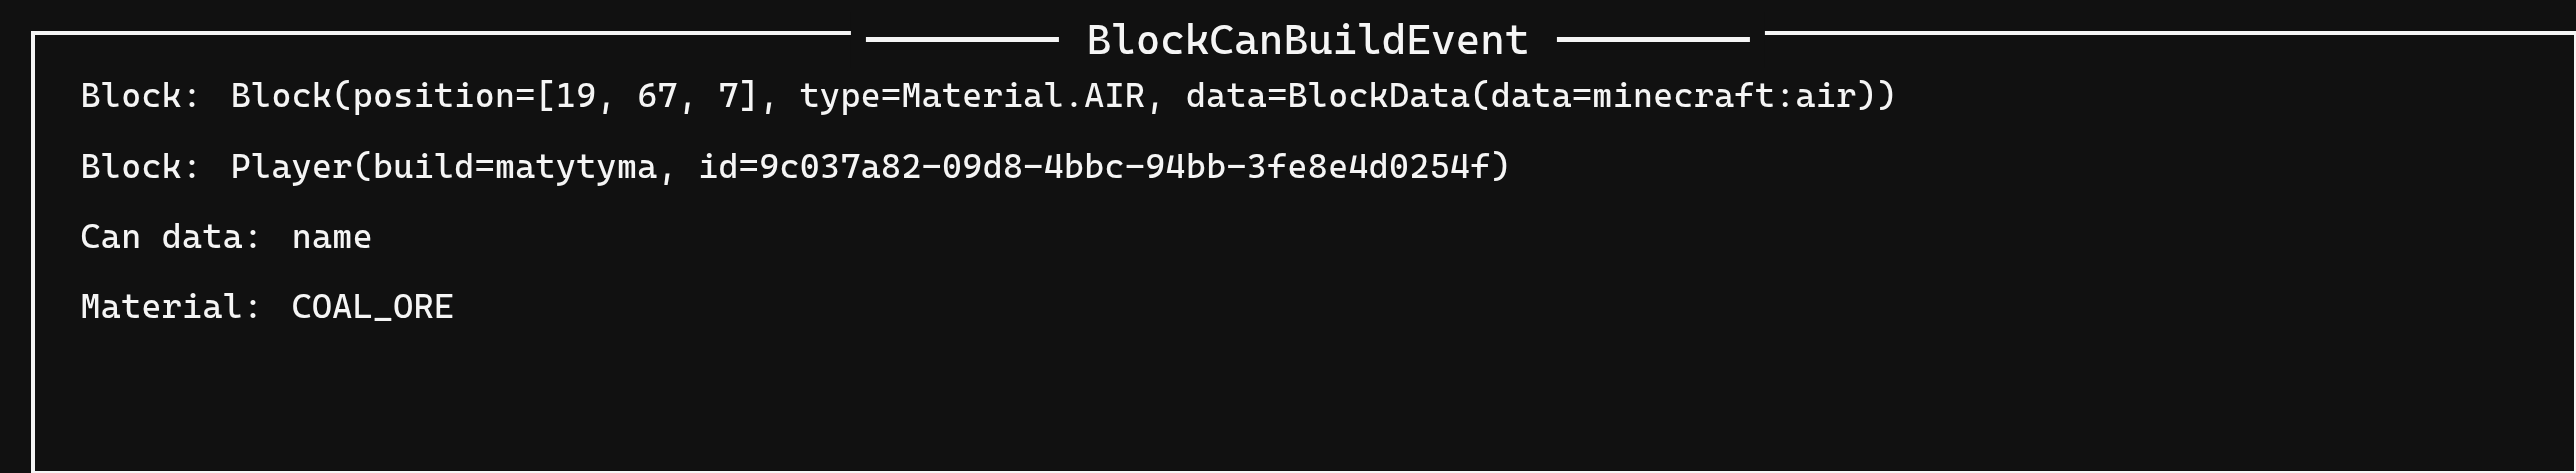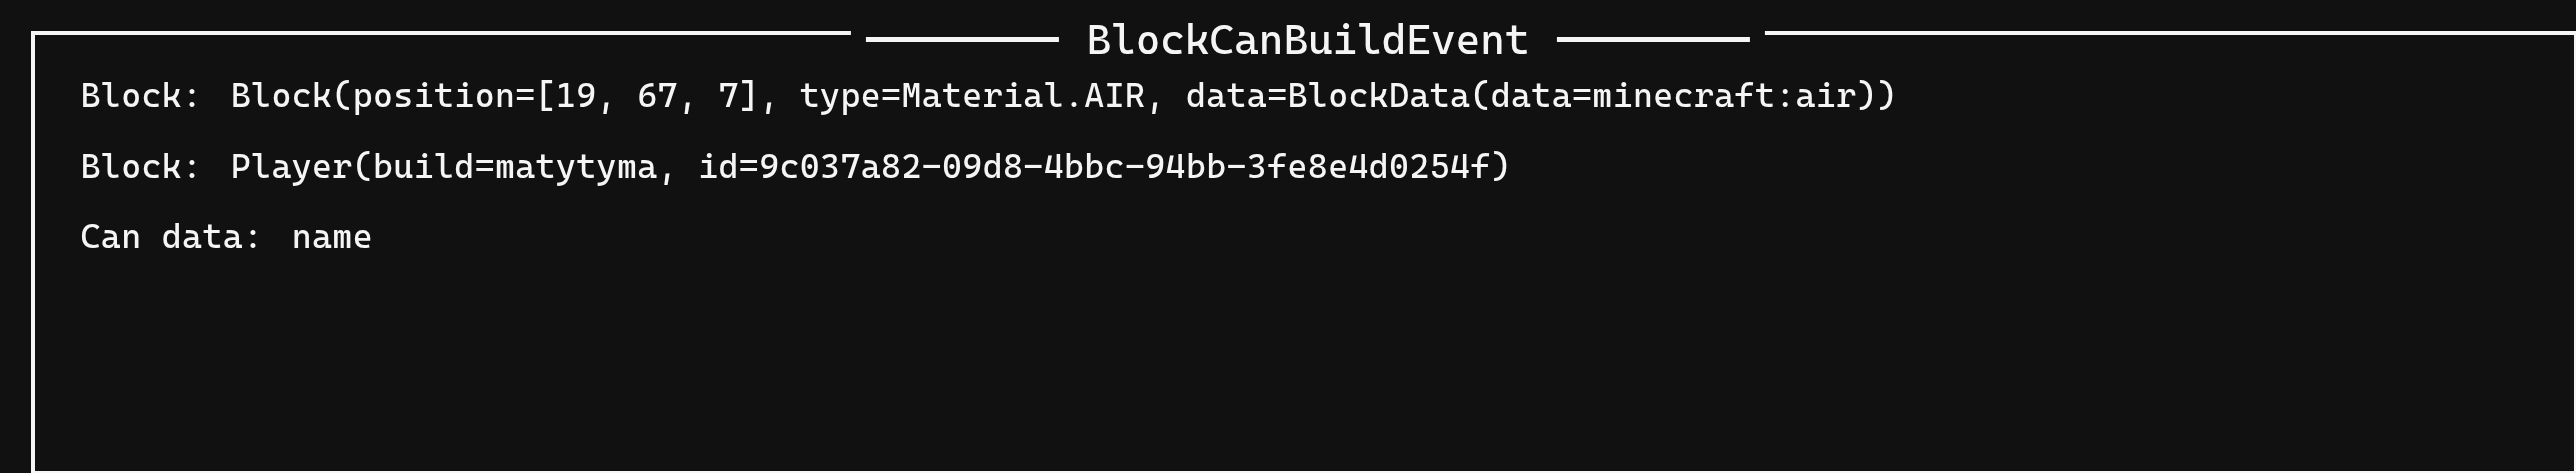--- a/index.html
+++ b/index.html
@@ -71,16 +71,19 @@
     <div class="lines">
       <div class="line">
         <span class="label">Block: </span><span class="value">Block(position=[19, 67, 7], type=Material.AIR, data=BlockData(data=minecraft:air))</span>
       </div>
       <div class="line">
         <span class="label">Block: </span><span class="value">Player(build=matytyma, id=9c037a82-09d8-4bbc-94bb-3fe8e4d0254f)</span>
       </div>
       <div class="line">
         <span class="label">Can data: </span><span class="value">name</span>
       </div>
+      <div class="line">
+        <span class="label">Material: </span><span class="value">COAL_ORE</span>
+      </div>
     </div>
   </div>
 </div>
 
 
 </body></html>

